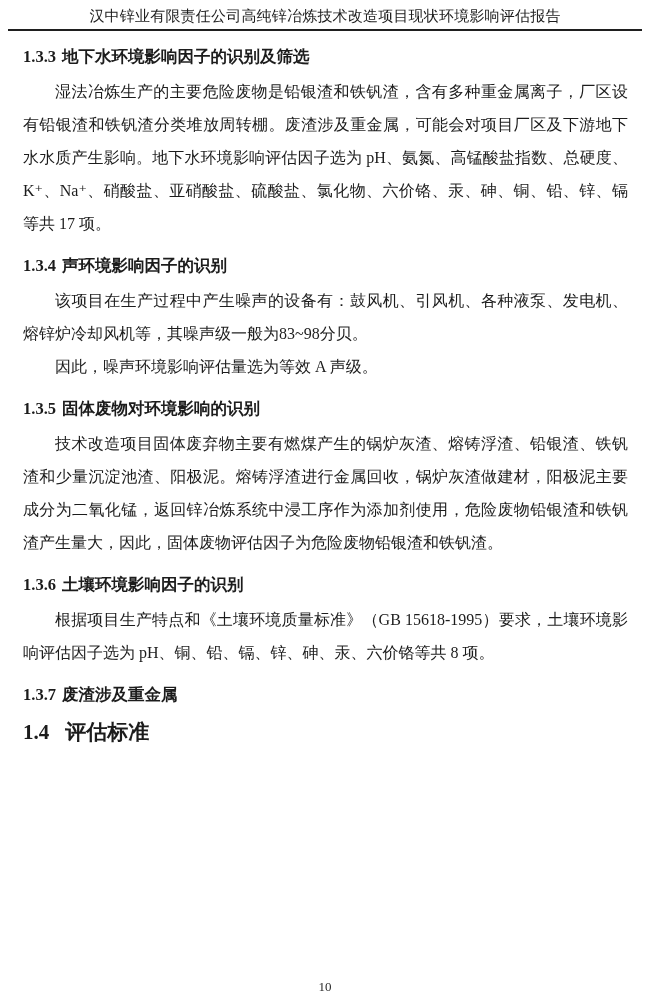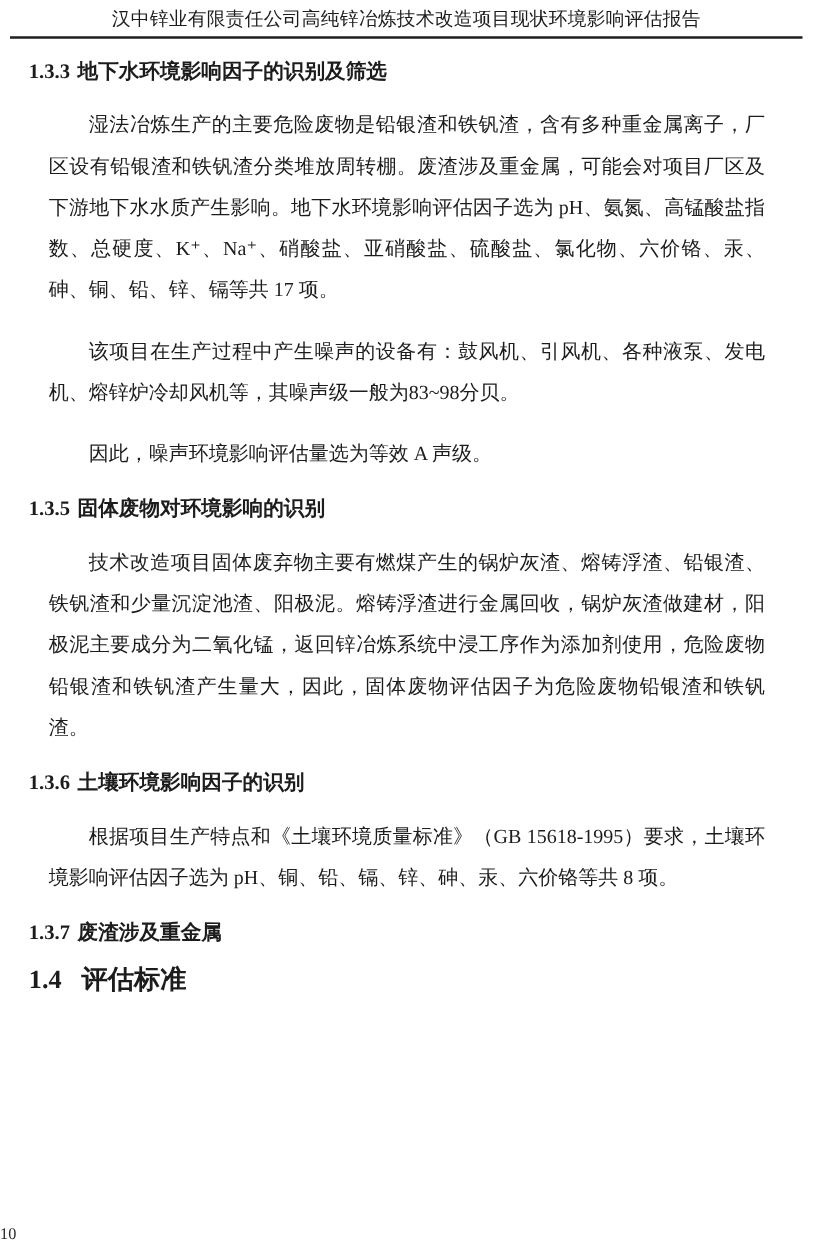--- a/index.html
+++ b/index.html
@@ -39,52 +39,56 @@
   .sec-heading .sec-num { display: inline-block; margin-right: 6px; }
   .sec-heading-l2 {
     display: block;
     font-size: 21px;
     font-weight: bold;
     line-height: 28px;
     margin: 12px 0 12px 0;
   }
   .sec-heading-l2 .sec-num { display: inline-block; margin-right: 16px; }
   .para {
-    margin: 16px;
+    margin: 0;
     font-size: 16px;
     line-height: 33px;
     text-align: justify;
     text-justify: inter-ideograph;
     text-indent: 2em;
     word-break: break-all;
   }
   .page-footer {
     position: absolute;
     left: 0;
     right: 0;
     bottom: 6px;
+    text-align: center;
     font-size: 13px;
     color: #2a2a2a;
   }
 </style>
 </head>
 <body>
 
 <div class="page">
 
   <div class="running-header">汉中锌业有限责任公司高纯锌冶炼技术改造项目现状环境影响评估报告</div>
   <div class="header-rule"></div>
 
   <div class="content">
 
     <h3 class="sec-heading">
       <span class="sec-num">1.3.3</span><span>地下水环境影响因子的识别及筛选</span>
     </h3>
     <p class="para">湿法冶炼生产的主要危险废物是铅银渣和铁钒渣，含有多种重金属离子，厂区设有铅银渣和铁钒渣分类堆放周转棚。废渣涉及重金属，可能会对项目厂区及下游地下水水质产生影响。地下水环境影响评估因子选为 pH、氨氮、高锰酸盐指数、总硬度、K⁺、Na⁺、硝酸盐、亚硝酸盐、硫酸盐、氯化物、六价铬、汞、砷、铜、铅、锌、镉等共 17 项。</p>
 
+    <h3 class="sec-heading">
+      <span class="sec-num">1.3.4</span><span>声环境影响因子的识别</span>
+    </h3>
     <p class="para">该项目在生产过程中产生噪声的设备有：鼓风机、引风机、各种液泵、发电机、熔锌炉冷却风机等，其噪声级一般为83~98分贝。</p>
     <p class="para">因此，噪声环境影响评估量选为等效 A 声级。</p>
 
     <h3 class="sec-heading">
       <span class="sec-num">1.3.5</span><span>固体废物对环境影响的识别</span>
     </h3>
     <p class="para">技术改造项目固体废弃物主要有燃煤产生的锅炉灰渣、熔铸浮渣、铅银渣、铁钒渣和少量沉淀池渣、阳极泥。熔铸浮渣进行金属回收，锅炉灰渣做建材，阳极泥主要成分为二氧化锰，返回锌冶炼系统中浸工序作为添加剂使用，危险废物铅银渣和铁钒渣产生量大，因此，固体废物评估因子为危险废物铅银渣和铁钒渣。</p>
 
     <h3 class="sec-heading">
       <span class="sec-num">1.3.6</span><span>土壤环境影响因子的识别</span>

